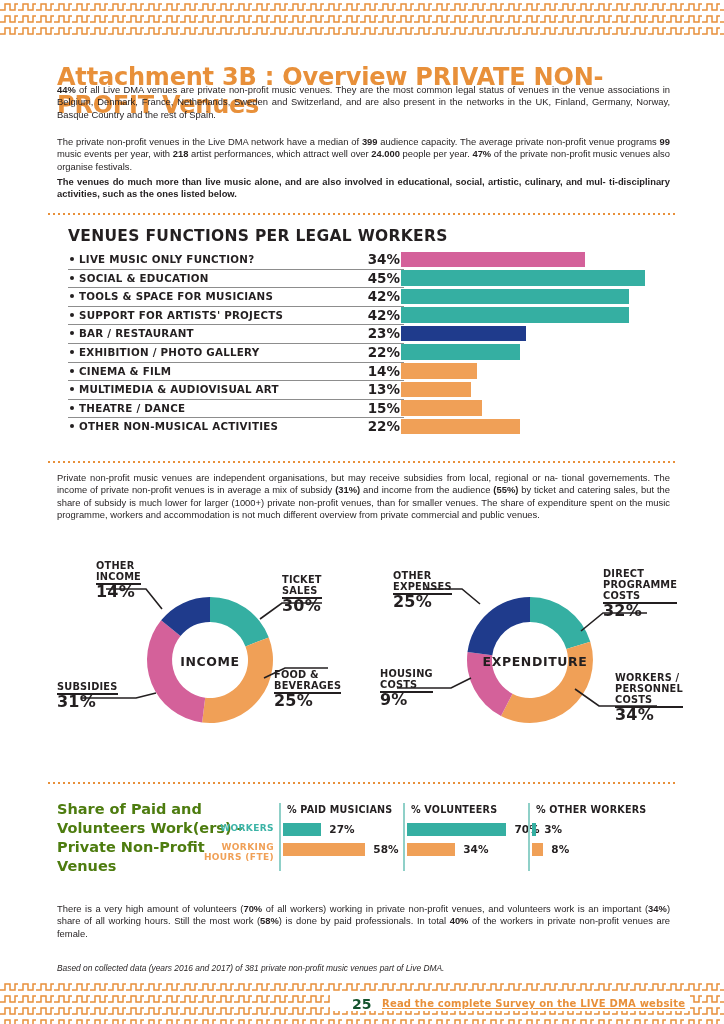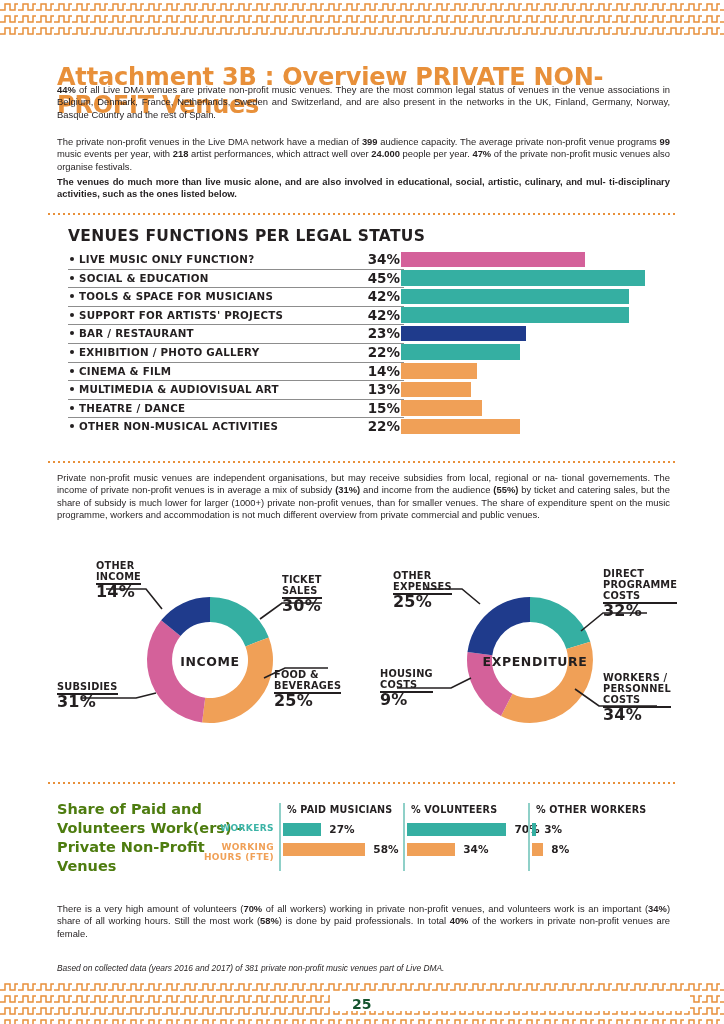--- a/index.html
+++ b/index.html
@@ -173,21 +173,21 @@
     people per year. <b>47%</b> of the private non-profit music venues also organise festivals.
   </div>
 
   <div class="para p3">
     The venues do much more than live music alone, and are also involved in educational, social, artistic, culinary, and mul-
     ti-disciplinary activities, such as the ones listed below.
   </div>
 
   <div class="dots dots-1"></div>
 
-  <div class="sec-head">VENUES FUNCTIONS PER LEGAL STATUS</div>
+  <div class="sec-head">VENUES FUNCTIONS PER LEGAL WORKERS</div>
 
   <div class="funcs" id="funcs">
       <div class="frow">
         <div class="rule"></div>
         <div class="flabel"><span class="fdot"></span>LIVE MUSIC ONLY FUNCTION?</div>
         <div class="fval">34%</div>
         <div class="fbar" style="width: 184.28px; background: rgb(212, 97, 154);"></div>
       </div>
       <div class="frow">
         <div class="rule"></div>
@@ -313,21 +313,21 @@
       <path d="M95,48 L77,33 L38,33" fill="none" stroke="#231f20" stroke-width="1.6"></path>
       <path d="M86,122 L66,132 L12,132" fill="none" stroke="#231f20" stroke-width="1.6"></path>
     </svg>
     <div class="donut-center" style="left:95px;top:98px;width:110px;">EXPENDITURE</div>
 
     <div class="callout" style="left:218px;top:12px;">
       <span class="cl-ul">DIRECT<br>PROGRAMME<br>COSTS</span>
       <span class="pct">32%</span>
     </div>
 
-    <div class="callout" style="left:218px;top:116px;">
+    <div class="callout" style="left:230px;top:116px;">
       <span class="cl-ul">WORKERS /<br>PERSONNEL<br>COSTS</span>
       <span class="pct">34%</span>
     </div>
 
     <div class="callout" style="left:8px;top:14px;">
       <span class="cl-ul">OTHER<br>EXPENSES</span>
       <span class="pct">25%</span>
     </div>
 
     <div class="callout" style="left:-5px;top:112px;">
@@ -372,14 +372,15 @@
 
   <div class="para p4">
     There is a very high amount of volunteers (<b>70%</b> of all workers) working in private non-profit venues, and volunteers
     work is an important (<b>34%</b>) share of all working hours. Still the most work (<b>58%</b>) is done by paid professionals.  In
     total <b>40%</b> of the workers in private non-profit venues are female.
   </div>
 
   <div class="note">Based on collected data (years 2016 and 2017) of 381 private non-profit  music venues part of Live DMA.</div>
 
   <div class="footer-page">25</div>
+  <a class="footer-link" href="#">Read the complete Survey on the LIVE DMA website</a>
 
 </div>
 
 </body></html>

